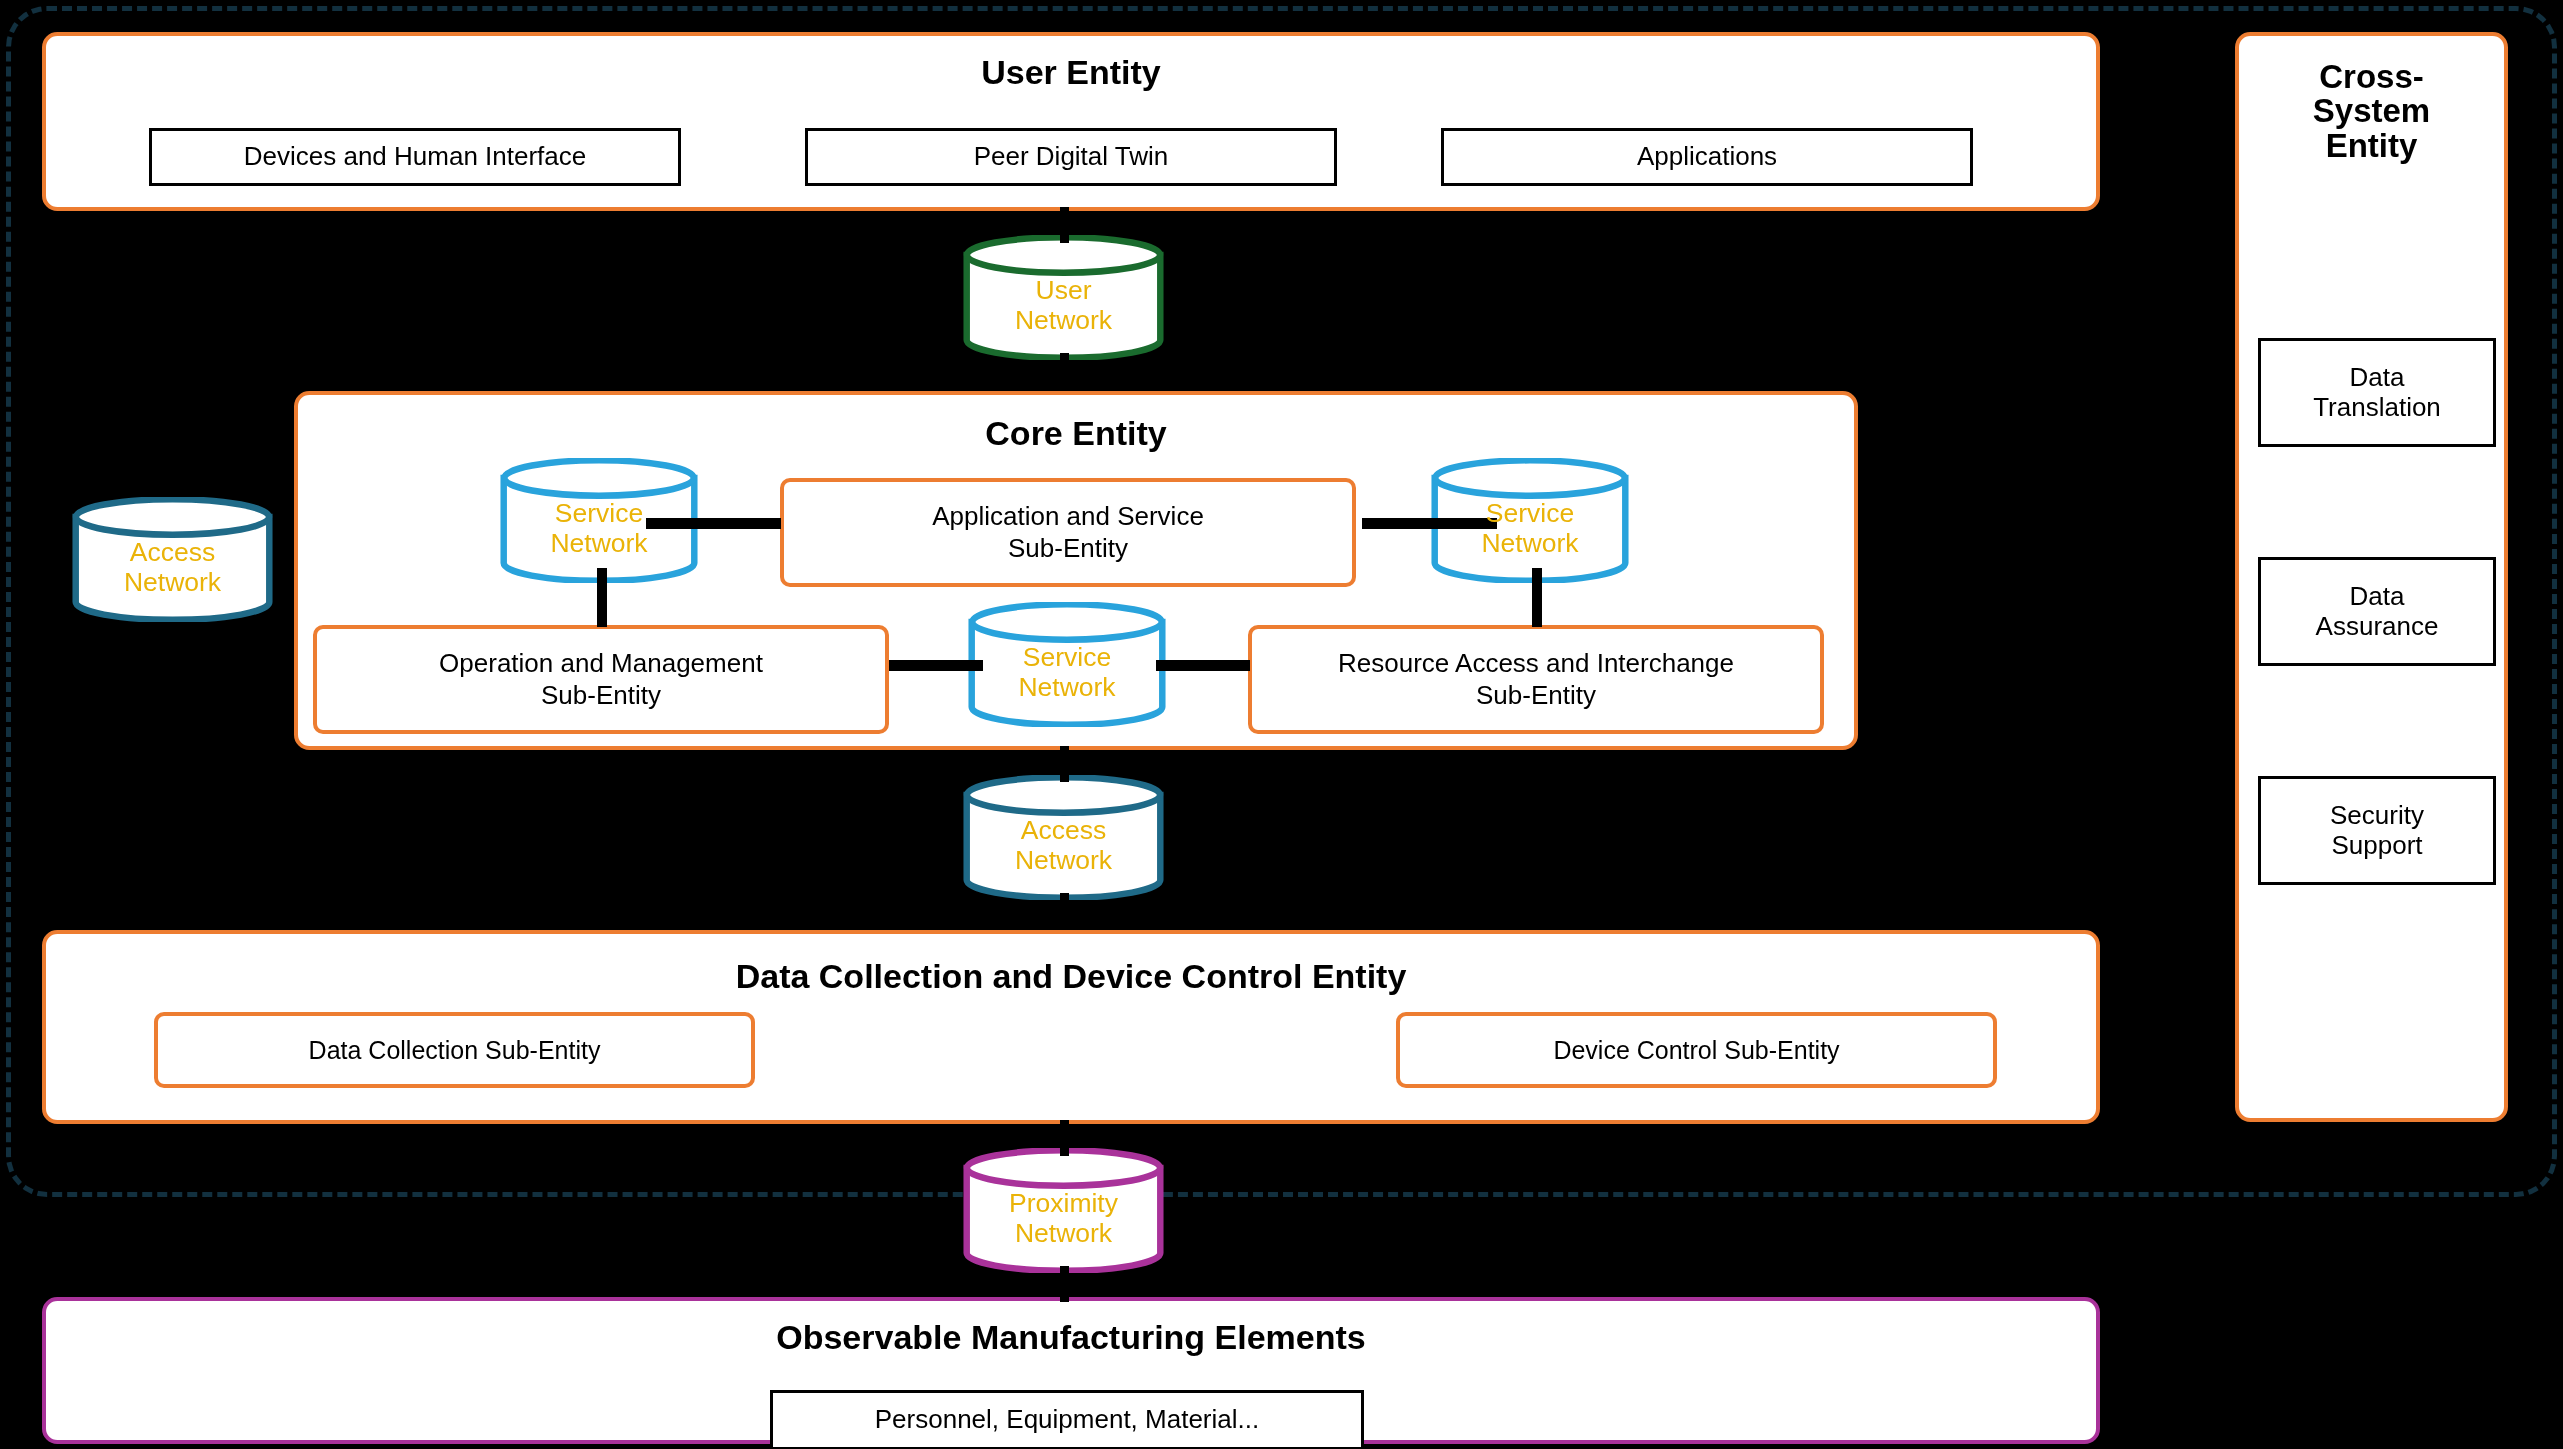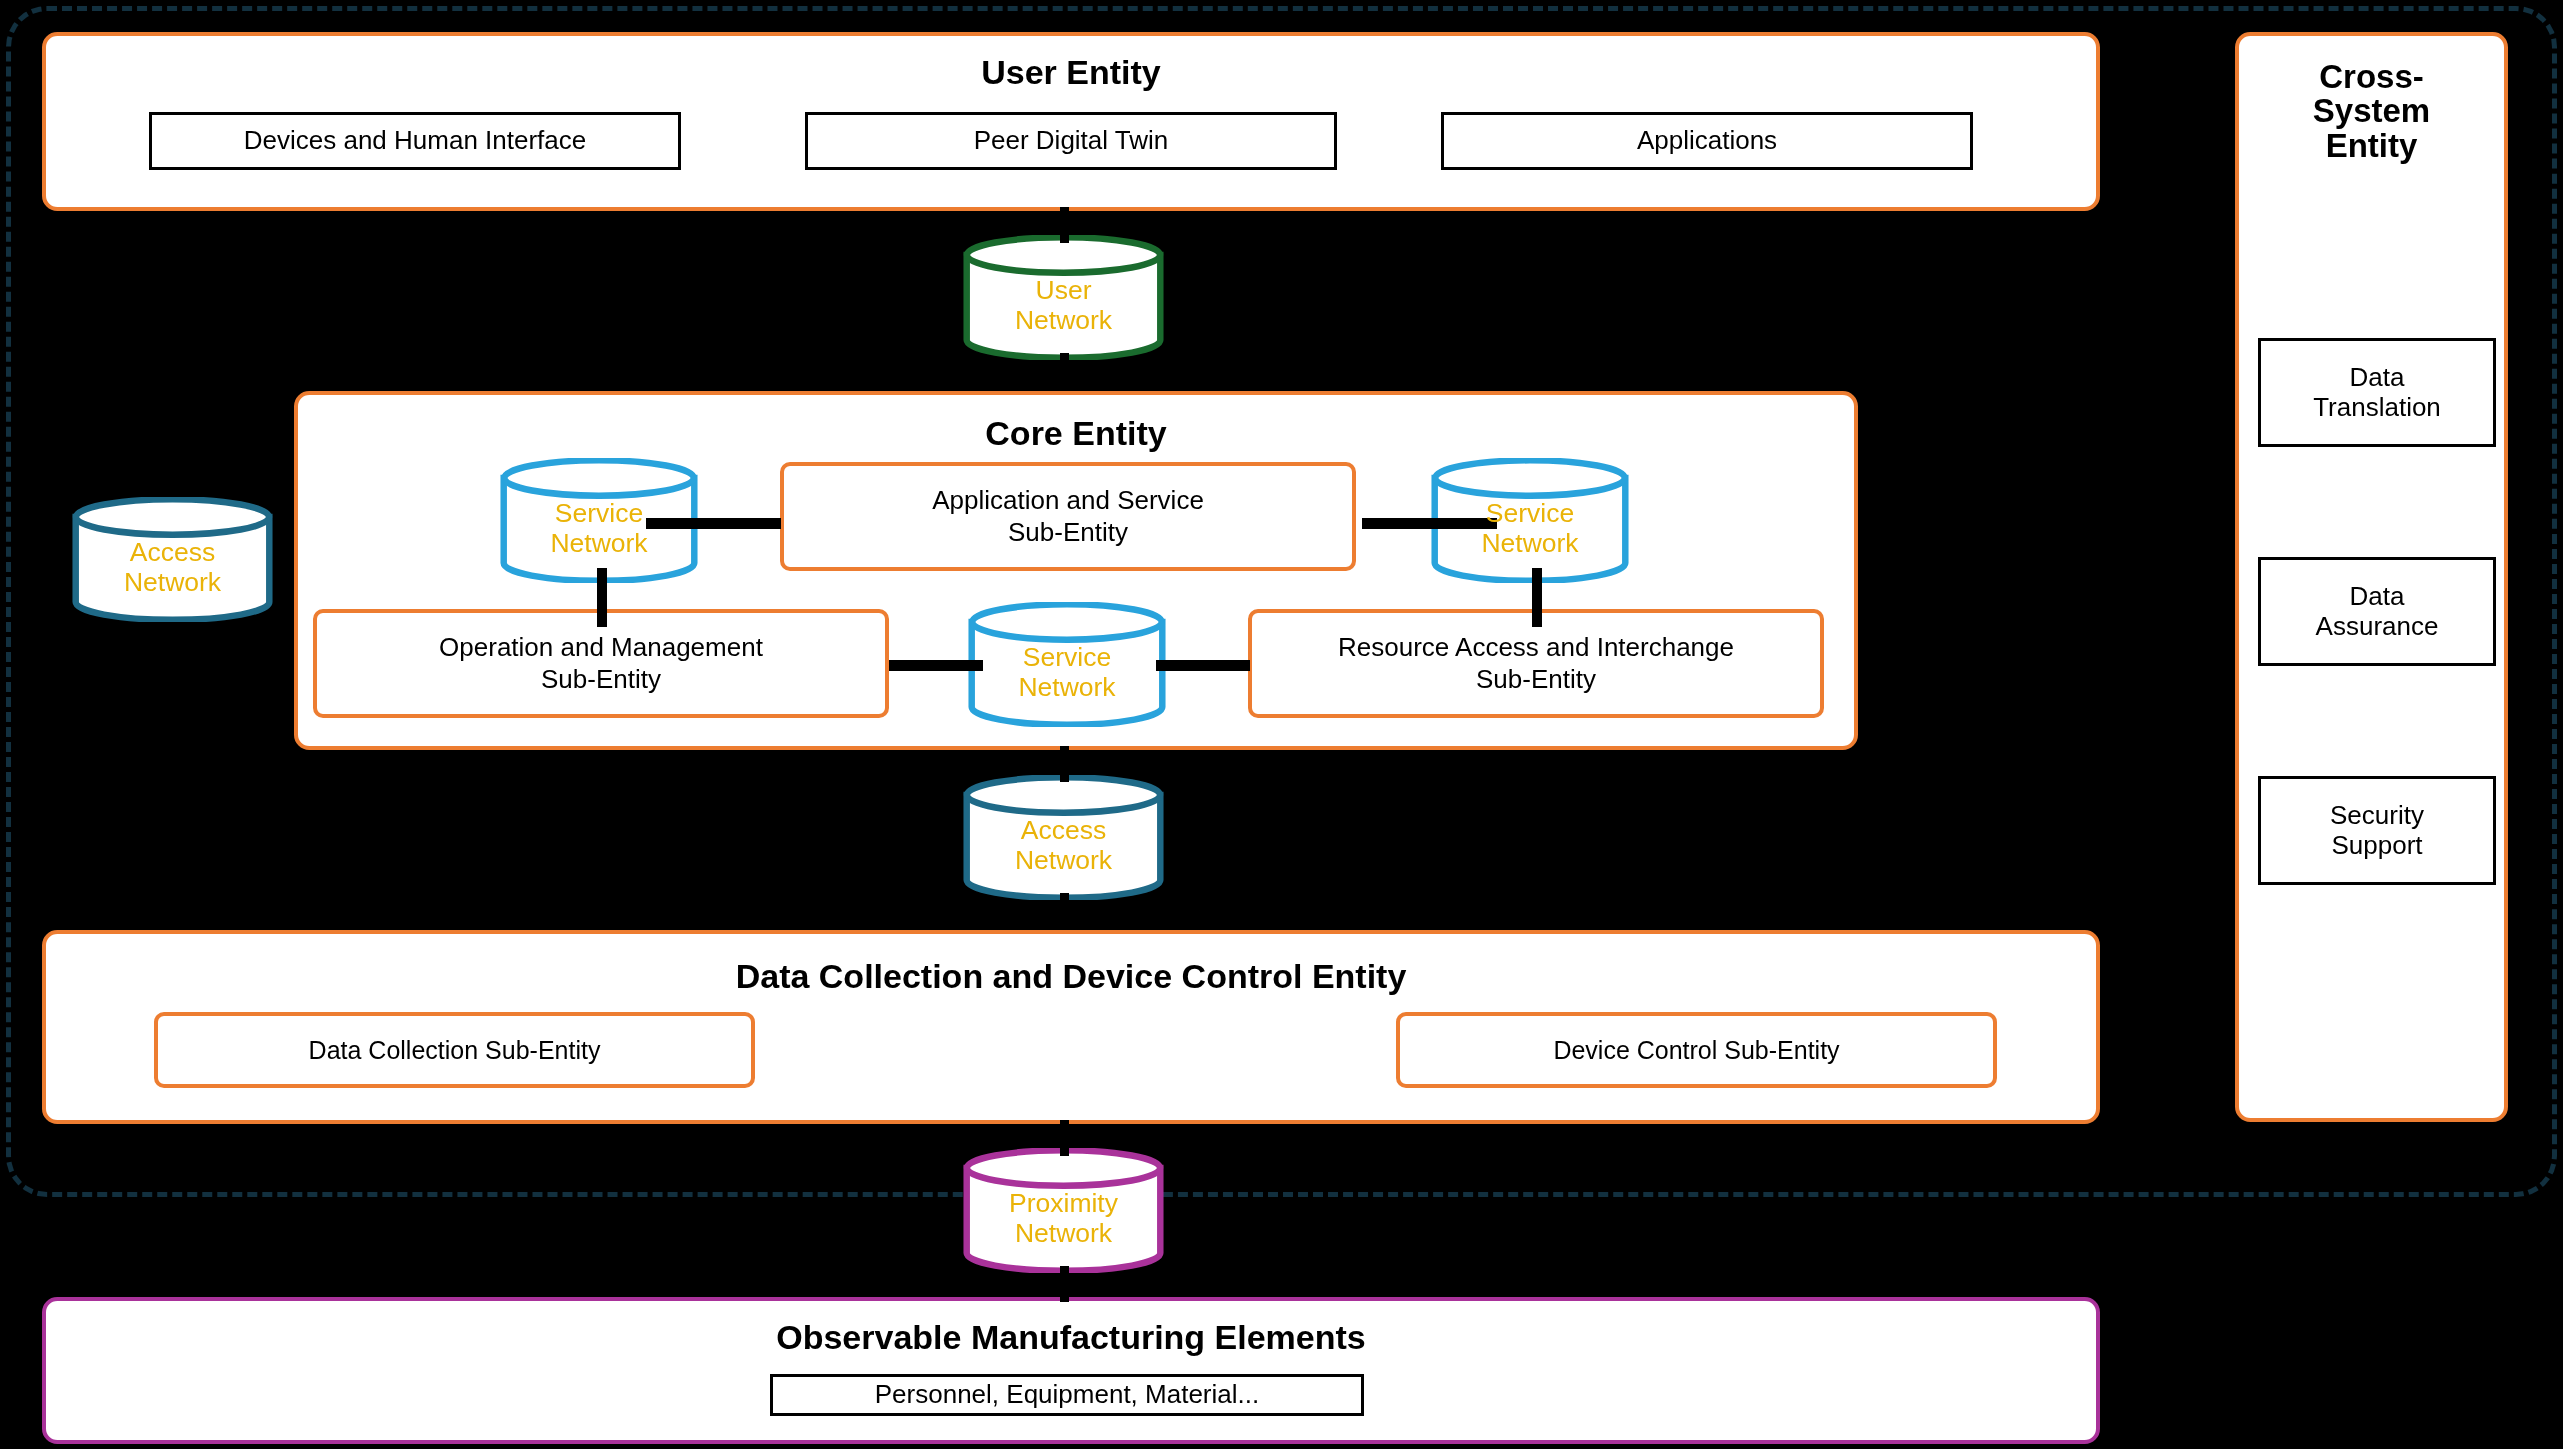--- a/index.html
+++ b/index.html
@@ -51,21 +51,21 @@
     position:absolute;left:0;right:0;
     text-align:center;line-height:1.14;color:#eab308;z-index:3;
     pointer-events:none;
   }
 
   
   .conn{position:absolute;background:#000;z-index:1;}
 
   
   .t-title-lg{font-size:34px;}
-  .t-sub{font-size:26px;}
+  .t-sub{font-size:26px;margin-top:16px;}
   .t-sub-sm{font-size:25px;}
   .t-cyl{font-size:26.5px;}
   .t-cross{font-size:33px;}
   .t-crossbox{font-size:26px;justify-content:center;}
 </style>
 </head>
 <body>
 
 <div id="stage">
 
@@ -213,21 +213,21 @@
       <div>Proximity</div>
       <div>Network</div>
     </div>
   </div>
 
   <div class="conn" style="left:1060px;top:1266px;width:9.4px;height:36px;"></div>
 
   <div class="panel purple" style="left:42px;top:1297px;width:2058px;height:147px;">
     <div class="panel-title t-title-lg" style="top:19px;">Observable Manufacturing Elements</div>
   </div>
-  <div class="boxblk t-sub" style="left:770px;top:1374px;width:594px;height:42px;">
+  <div class="boxblk t-sub" style="left:770px;top:1374px;width:594px;height:60px;">
     <span>Personnel, Equipment, Material...</span>
   </div>
 
   <div class="panel" style="left:2235px;top:32px;width:273px;height:1090px;">
     <div class="panel-title t-cross" style="top:23.5px;font-size:33px;">
       <div>Cross-</div>
       <div>System</div>
       <div>Entity</div>
     </div>
   </div>

